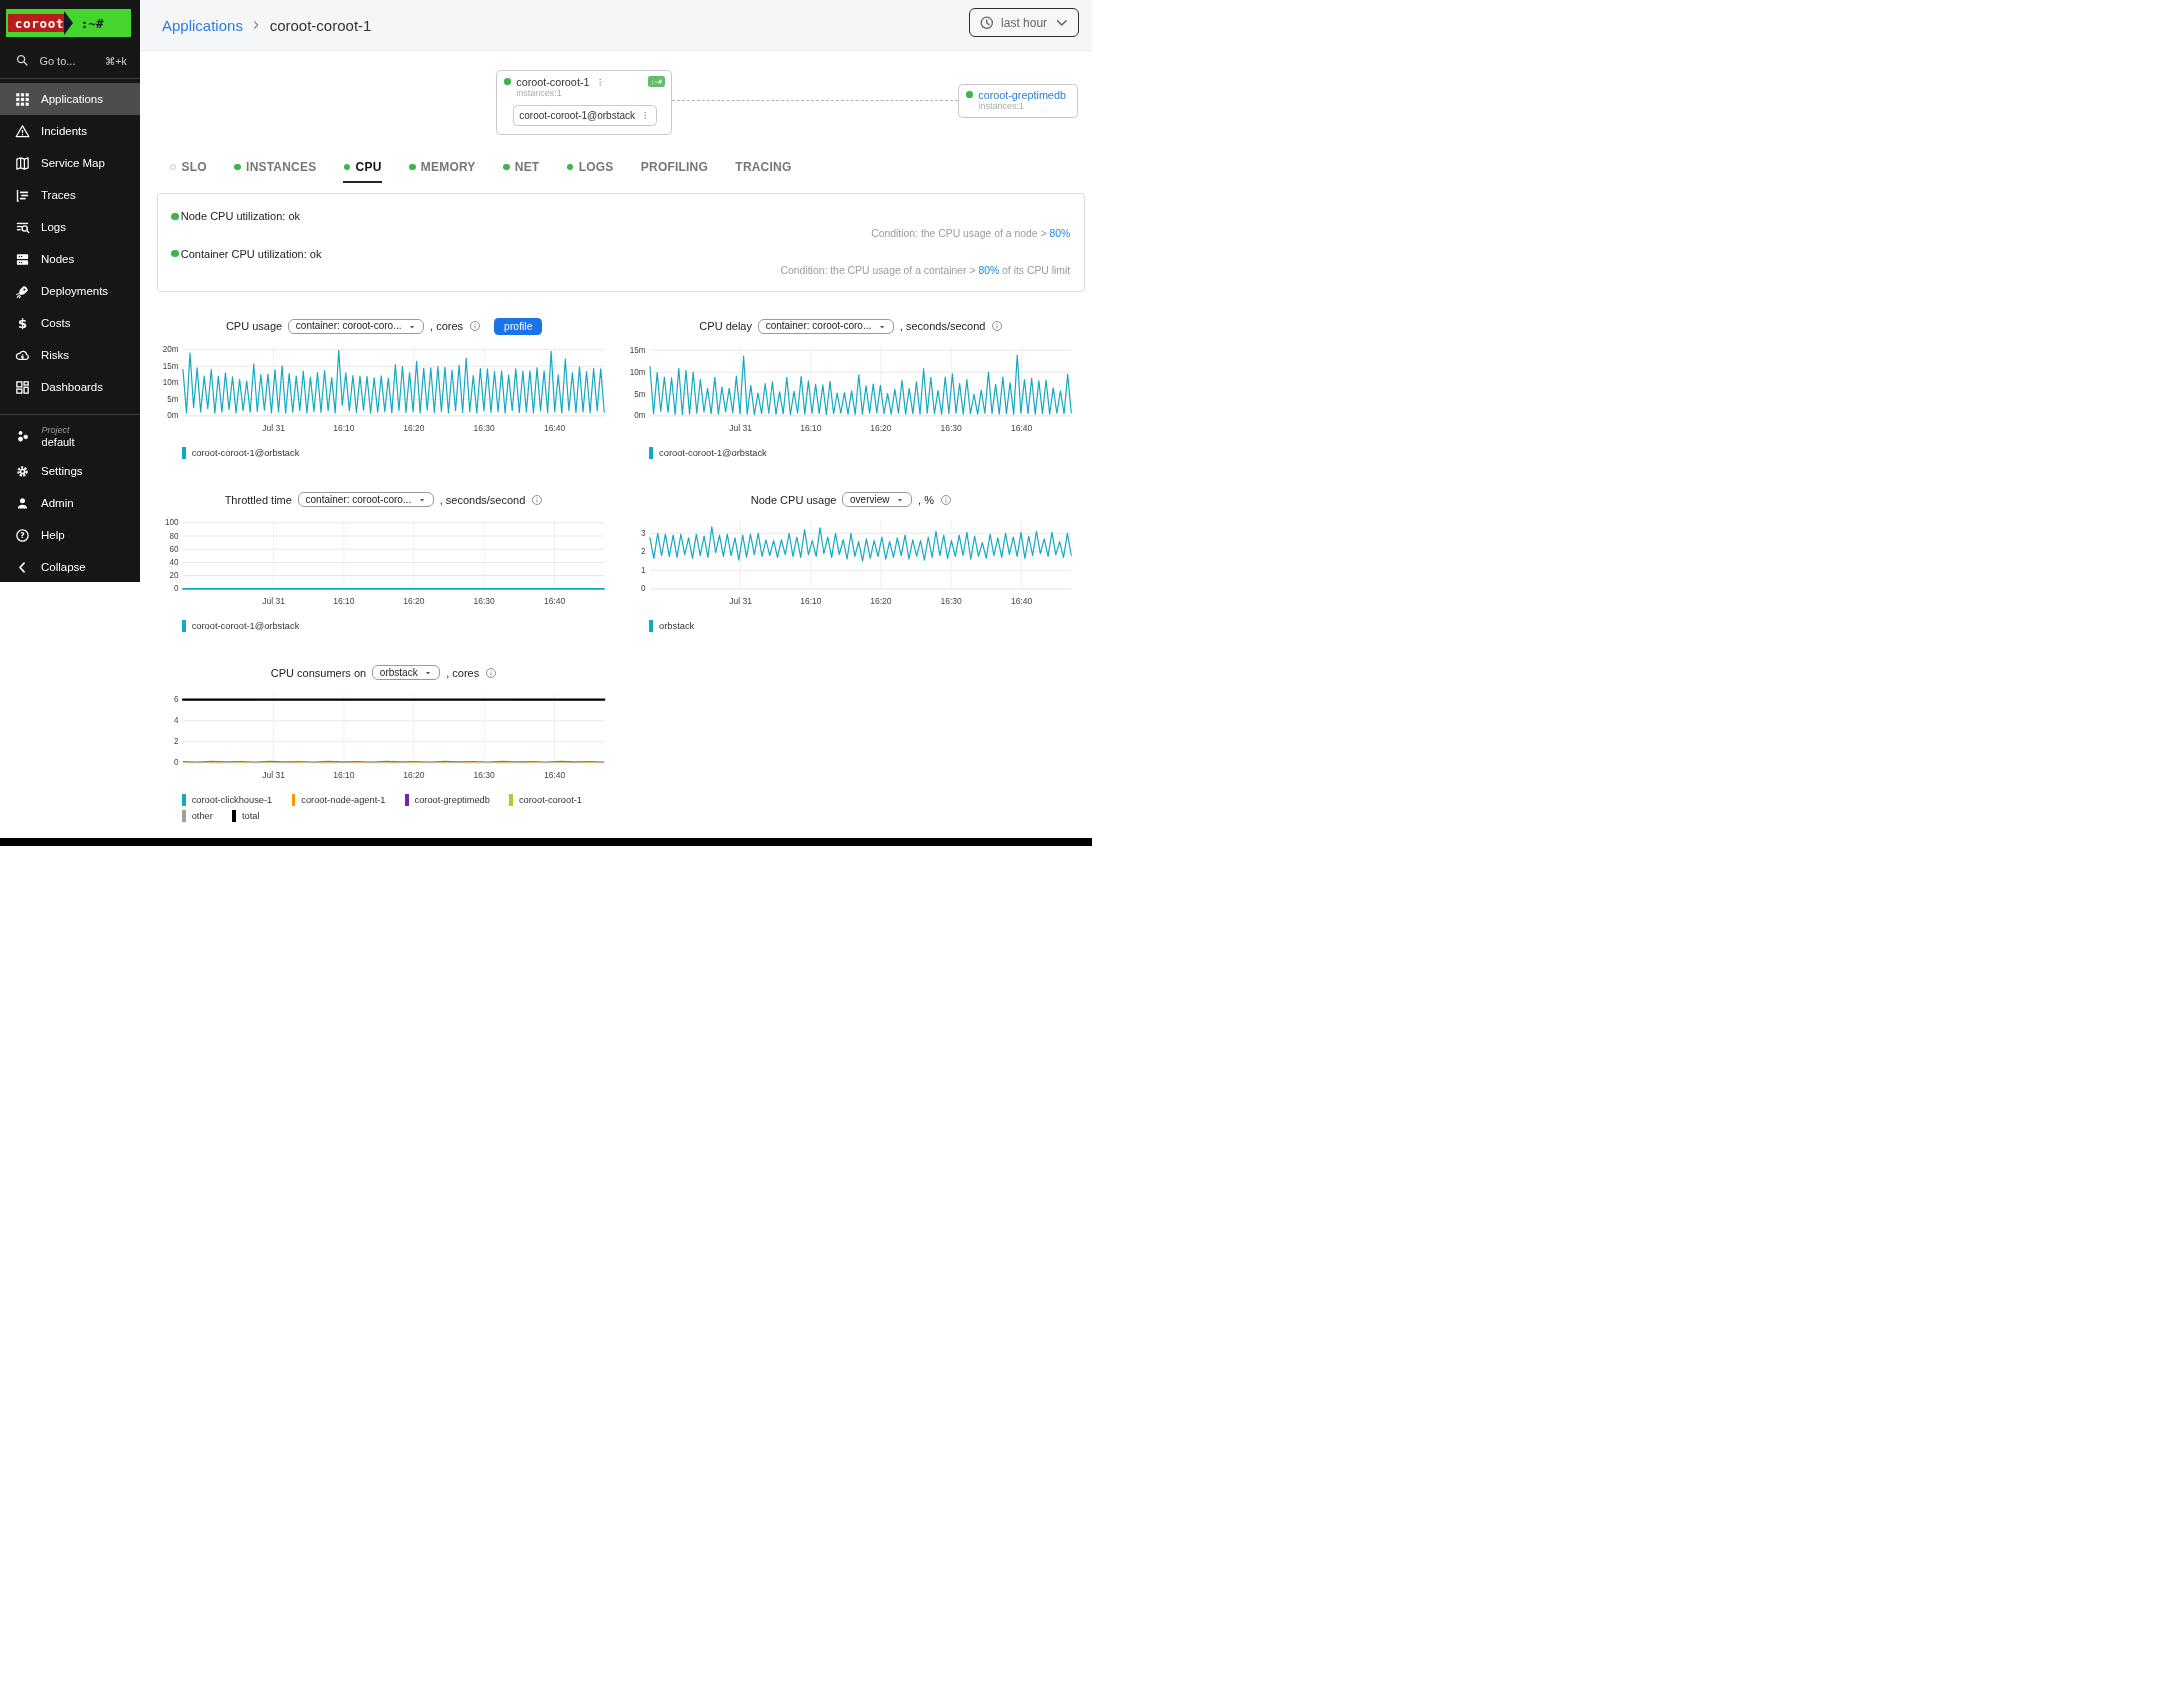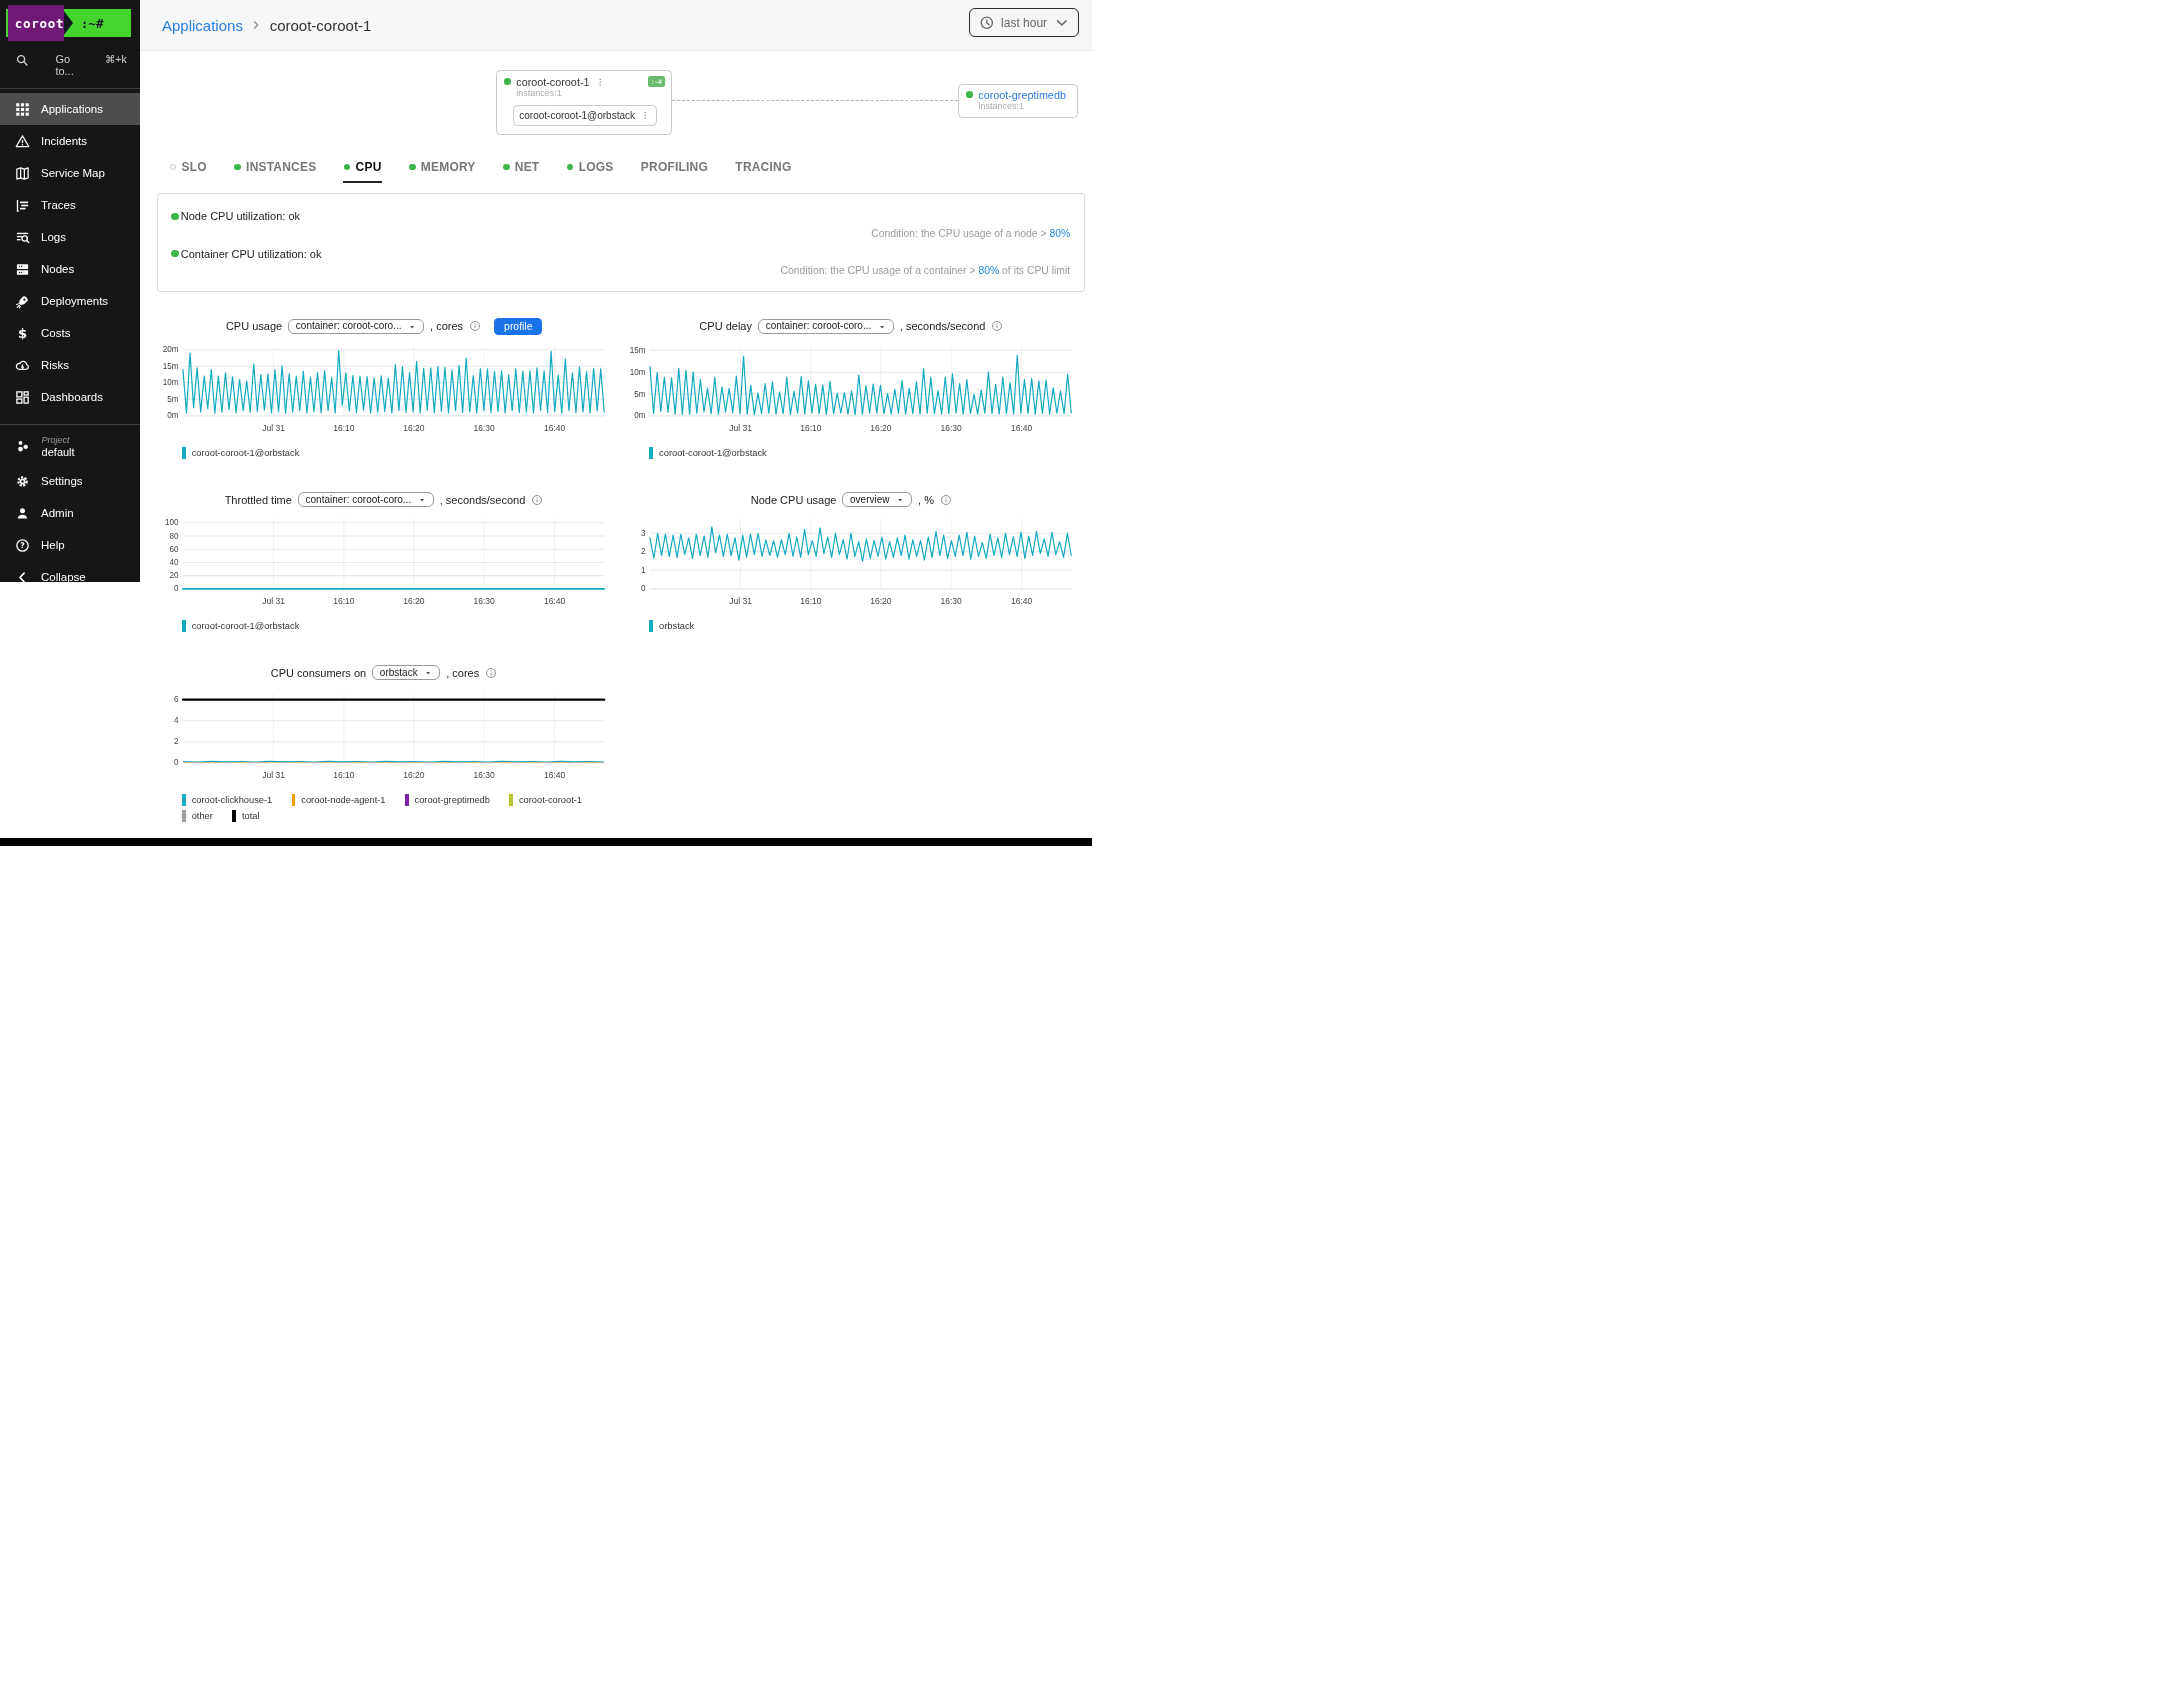--- a/index.html
+++ b/index.html
@@ -1,24 +1,24 @@
 <!DOCTYPE html>
 <html style="font-size:12px"><head>
 <meta charset="utf-8">
 <style>
   html,body{margin:0;padding:0;background:#fff;font-family:"Liberation Sans",sans-serif;}
   .app{position:relative;width:1092px;height:846px;overflow:hidden;background:#fff;}
 
   
   .sidebar{position:absolute;left:0;top:0;width:140px;height:582px;background:#161616;color:#fff;z-index:5;}
   .logo{margin:9px 7.4px 0 6px;background:#45d62e;height:28px;width:125px;display:flex;align-items:center;padding:0;box-sizing:border-box;border:2.2px solid #45d62e;cursor:pointer;}
-  .logo-box{background:#701a75;color:#fff;height:36px;display:flex;align-items:center;padding-left:6.7px;font-family:"DejaVu Sans Mono",monospace;font-weight:bold;font-size:12.6px;letter-spacing:0.7px;}
+  .logo-box{background:#b91c1c;color:#fff;height:18px;display:flex;align-items:center;padding-left:6.7px;font-family:"DejaVu Sans Mono",monospace;font-weight:bold;font-size:12.6px;letter-spacing:0.7px;}
   .logo-arrow{width:0;height:0;border-top:12px solid transparent;border-bottom:12px solid transparent;border-left:9.7px solid #131a26;}
   .logo-suffix{color:#131a26;font-family:"DejaVu Sans Mono",monospace;font-weight:bold;font-size:12.6px;margin-left:7.4px;}
-  .goto{display:flex;align-items:flex-start;margin:16.3px 13.4px 0 15px;color:#cfcfcf;cursor:pointer;gap:16px;}
+  .goto{display:flex;align-items:flex-end;margin:16.3px 13.4px 0 15px;color:#cfcfcf;cursor:pointer;}
   .goto .icon{width:14px;height:14px;margin-right:10.4px;}
   .goto-label{font-size:11px;flex:1;}
   .goto-shortcut{font-size:10.4px;color:#cfcfcf;}
   .divider{border-top:0.7px solid #3d3d3d;margin:10.4px 0 4.5px 0;}
   .nav-item{display:flex;align-items:center;height:32px;padding-left:15px;color:#fff;font-size:11.5px;cursor:pointer;}
   .nav-item .icon{width:15px;height:15px;margin-right:11px;display:inline-flex;}
   .nav-item.active{background:#4d4d4d;}
   .icon svg{width:100%;height:100%;display:block;}
   .project{display:flex;align-items:center;padding:6px 0 6px 15px;cursor:pointer;}
   .project .icon{width:15.6px;height:15.6px;margin-right:11px;}

